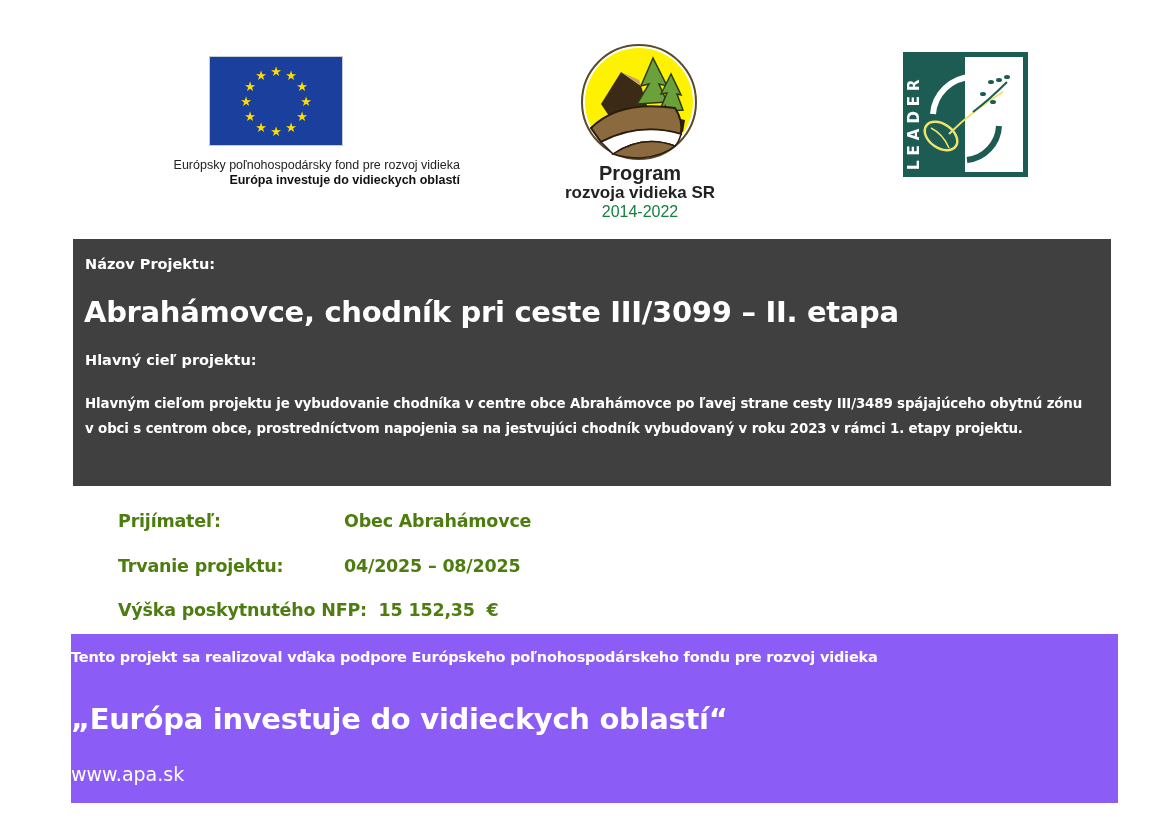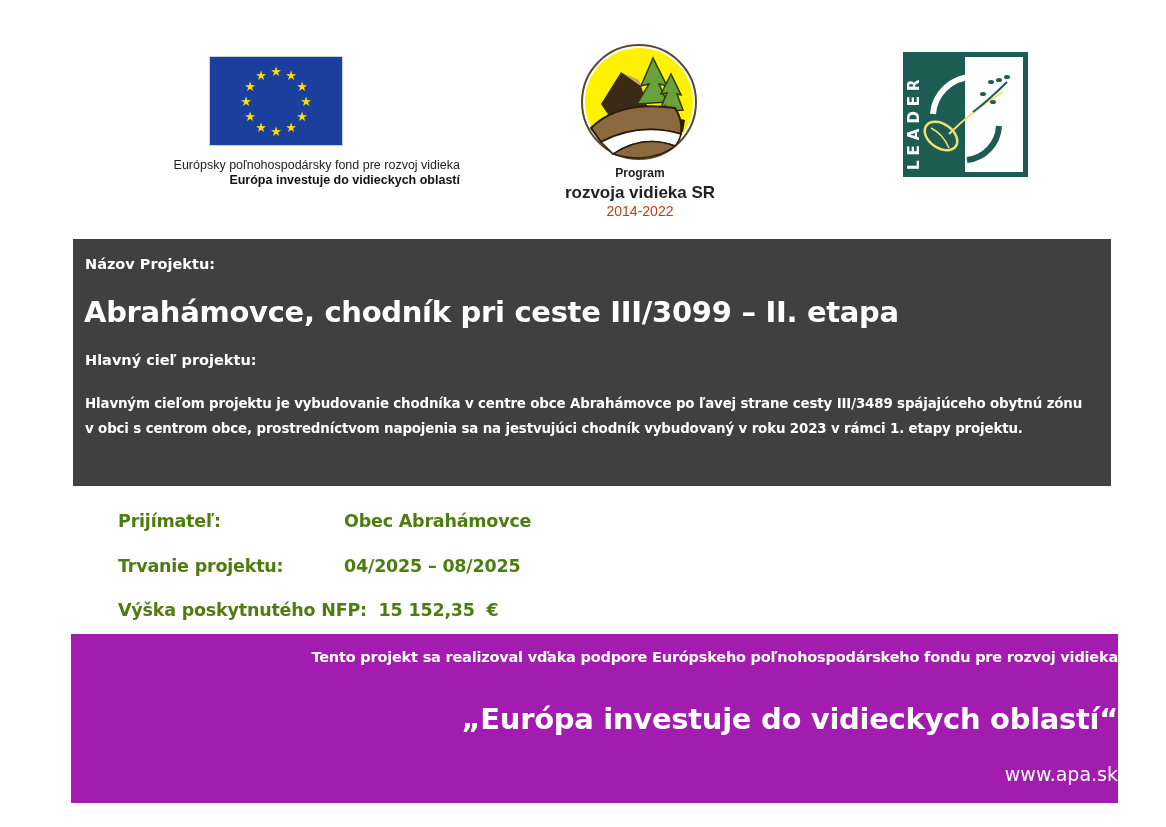--- a/index.html
+++ b/index.html
@@ -7,39 +7,39 @@
   .abs { position: absolute; }
 
   
   .eu-flag { left: 209px; top: 56px; width: 134px; height: 90px; background: #1b3f9c; border: 1px solid #c9cbd6; box-sizing: border-box; }
   .eu-caption { left: 90px; top: 158px; width: 370px; text-align: right; font-size: 12.5px; line-height: 15px; color: #222; }
   .eu-caption .l2 { font-weight: bold; color: #111; }
 
   
   .prv-logo { left: 579px; top: 42px; width: 120px; height: 120px; }
   .prv-caption { left: 540px; top: 164px; width: 200px; text-align: center; color: #222; }
-  .prv-caption .t1 { font-size: 12px; font-weight: bold; line-height: 19px; }
+  .prv-caption .t1 { font-size: 20px; font-weight: bold; line-height: 19px; }
   .prv-caption .t2 { font-size: 17px; font-weight: bold; line-height: 19px; }
-  .prv-caption .t3 { font-size: 14px; color: #c2410c; line-height: 19px; }
+  .prv-caption .t3 { font-size: 16px; color: #15803d; line-height: 19px; }
 
   
   .leader { left: 903px; top: 52px; width: 125px; height: 125px; }
 
   
   .box-top { left: 73px; top: 239px; width: 1038px; height: 247px; background: #404040; color: #ffffff; font-family: "DejaVu Sans", sans-serif; }
   .box-top .lbl { position: absolute; left: 12px; font-weight: bold; font-size: 14.5px; }
   .box-top .title { position: absolute; left: 11px; top: 56px; font-weight: bold; font-size: 29px; letter-spacing: -0.3px; }
   .box-top .desc { position: absolute; left: 12px; top: 153px; width: 1010px; font-weight: bold; font-size: 13.4px; line-height: 24.5px; letter-spacing: -0.15px; }
 
   
   .info { left: 118px; font-family: "DejaVu Sans", sans-serif; font-weight: bold; font-size: 17.5px; color: #4d7c0f; letter-spacing: -0.2px; }
   .info .val { position: absolute; left: 226px; white-space: nowrap; }
 
   
-  .box-bot { left: 71px; top: 634px; width: 1047px; height: 169px; background: #a21caf; color: #ffffff; font-family: "DejaVu Sans", sans-serif; text-align: right; }
+  .box-bot { left: 71px; top: 634px; width: 1047px; height: 169px; background: #8b5cf6; color: #ffffff; font-family: "DejaVu Sans", sans-serif; text-align: left; }
   .box-bot .line1 { position: absolute; left: 0; right: 0; top: 15px; font-weight: bold; font-size: 14.5px; letter-spacing: -0.2px; }
   .box-bot .slogan { position: absolute; left: 0; right: 0; top: 68px; font-weight: bold; font-size: 29px; letter-spacing: -0.3px; }
   .box-bot .url { position: absolute; left: 0; right: 0; top: 129px; font-weight: normal; font-size: 19px; }
 </style>
 </head>
 <body>
 
 <div class="abs eu-flag">
   <svg width="132" height="88" viewBox="0 0 132 88">
     <g fill="#ffdd00">

